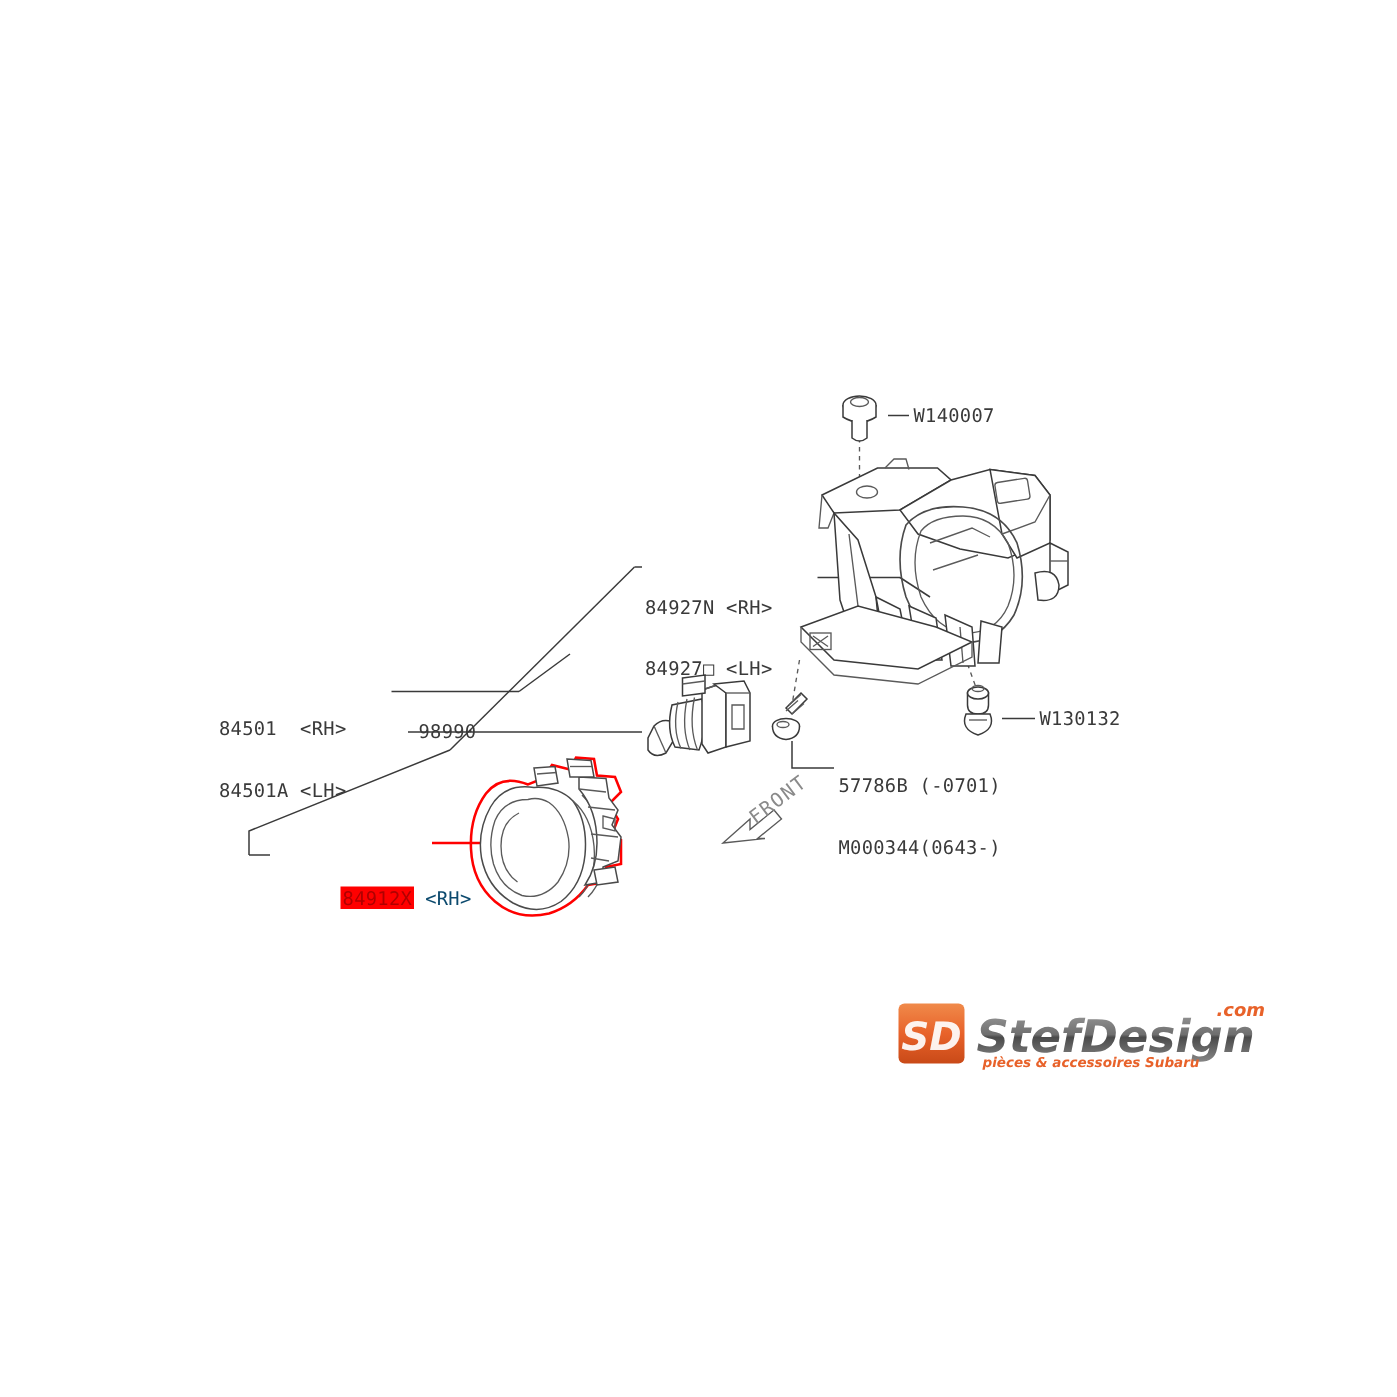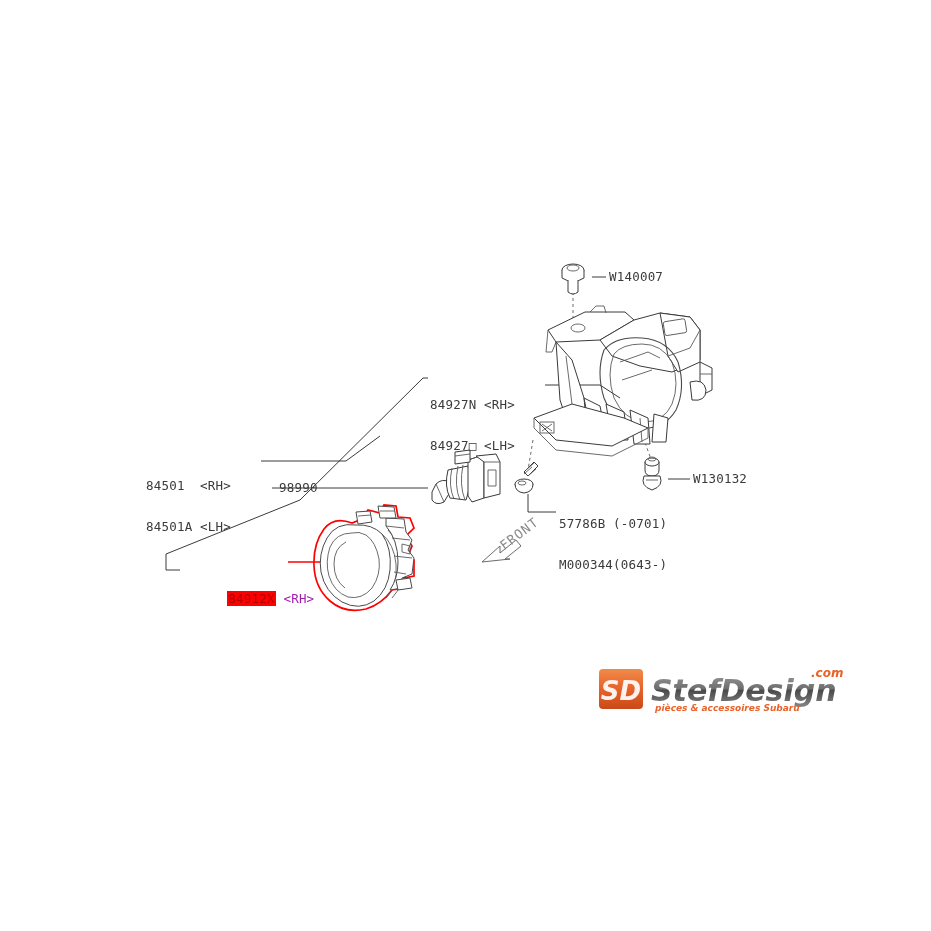--- a/index.html
+++ b/index.html
@@ -27,21 +27,21 @@
   .hl-row{
     display:block;
     white-space:pre;
   }
   .hl-code{
     background:#ff0000;
     color:#b00000;
     padding:0 1px;
   }
   .hl-side{
-    color:#a21caf;
+    color:#0c4a6e;
     background:transparent;
   }
 
   
   #logo{
     position:absolute;
     left:597px; top:663px;
     width:262px; height:52px;
   }
 </style>

